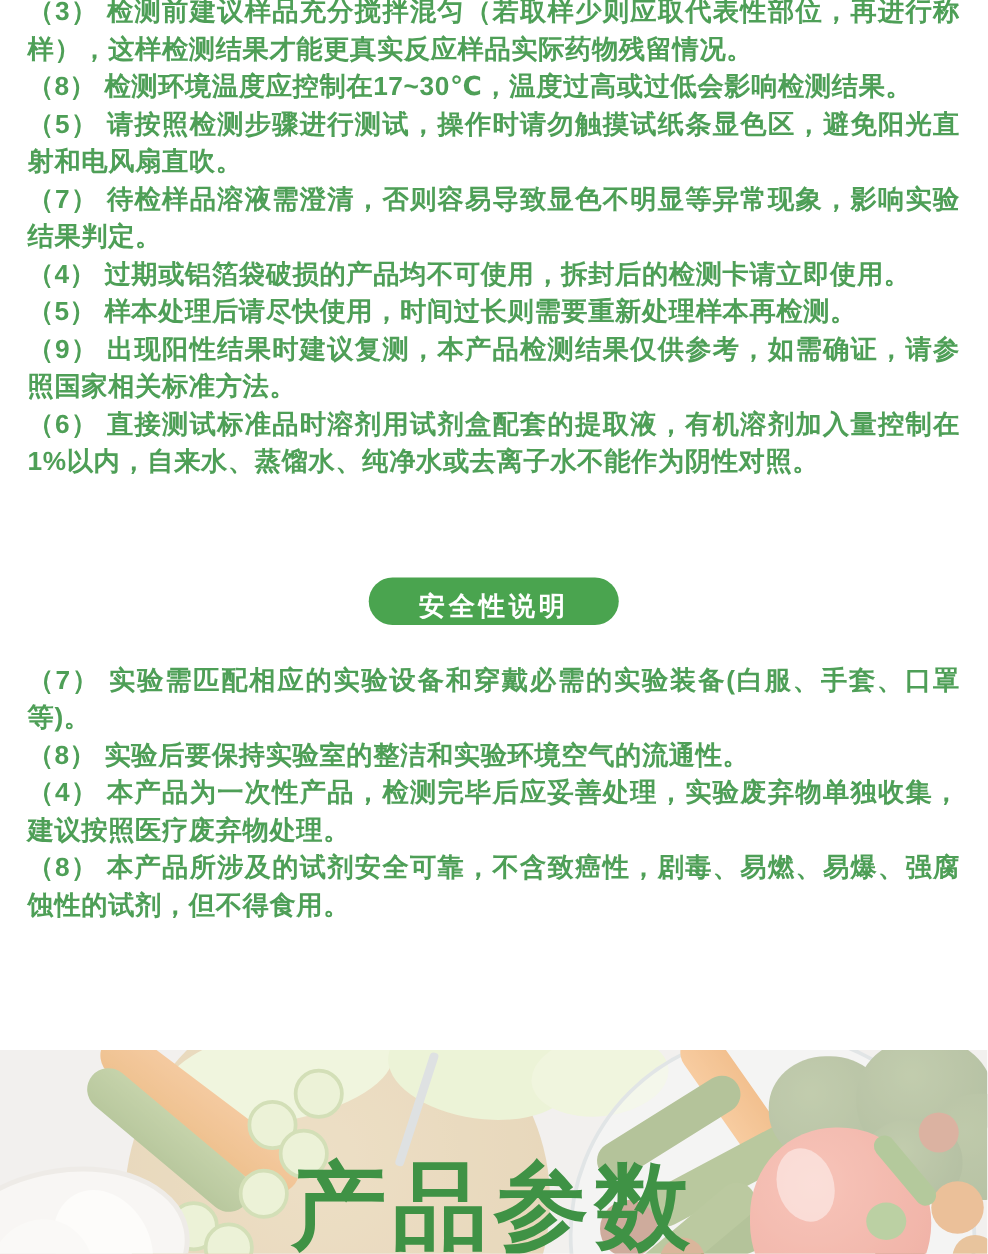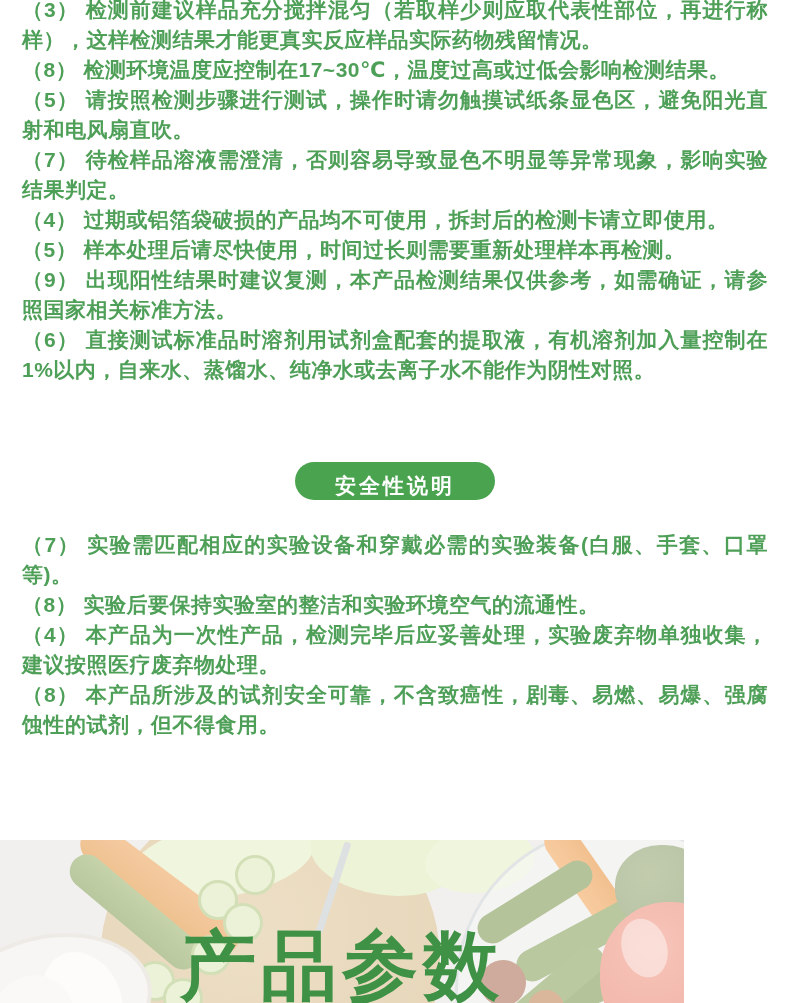--- a/index.html
+++ b/index.html
@@ -29,21 +29,21 @@
     font-size:21px;font-weight:700;
     height:38px;line-height:47px;
     padding:0 40px;border-radius:25px;
     letter-spacing:3px;
   }
   
   .safety{padding:0 22px;}
   
   .photo{
     position:absolute;left:0;top:840px;
-    width:684px;height:163px;
+    width:790px;height:163px;
     background:var(--photo-bg,#e8e5e2);
     overflow:hidden;
   }
   .veg{position:absolute;}
   .fade{position:absolute;left:0;top:0;right:0;bottom:0;background:rgba(255,255,255,0.42);}
   .photo-title{
     position:absolute;left:0;right:0;top:88px;
     margin:0;text-align:center;
     font-size:76px;line-height:1;
     font-weight:800;

